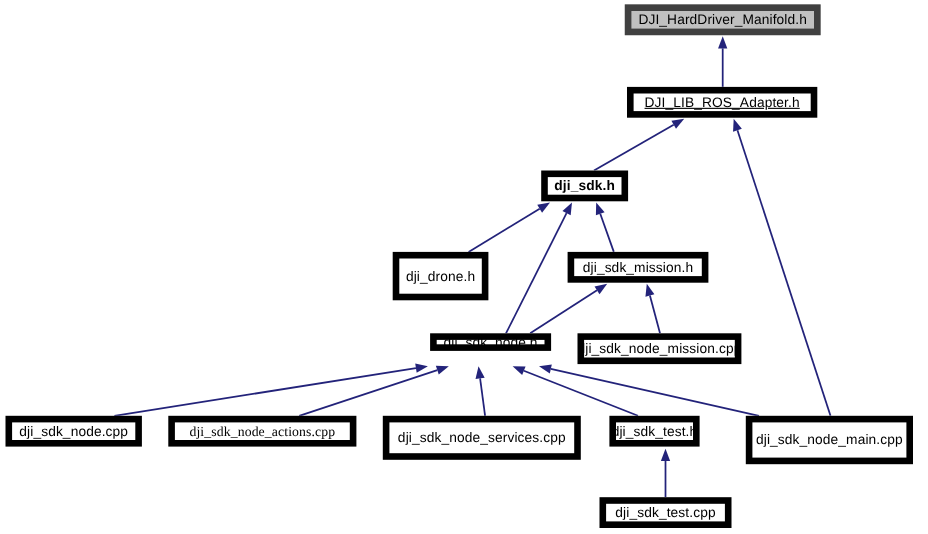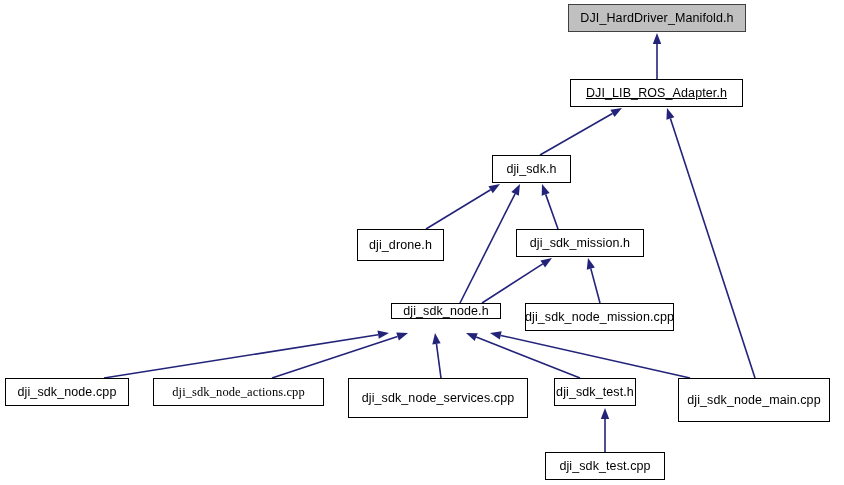--- a/index.html
+++ b/index.html
@@ -23,21 +23,21 @@
     position: absolute;
     left: 0;
     top: 0;
     width: 844px;
     height: 485px;
     pointer-events: none;
   }
   .node {
     position: absolute;
     box-sizing: border-box;
-    border: 1px solid #000000;
+    border: 6px solid #000000;
     background: #ffffff;
     color: #000000;
     font-size: 12.5px;
     line-height: 1;
     display: flex;
     align-items: center;
     justify-content: center;
     white-space: nowrap;
     letter-spacing: 0.1px;
     z-index: 5;
@@ -112,24 +112,24 @@
         <line x1="605" y1="452" x2="605" y2="419" stroke="#23237a" stroke-width="1.6"></line>
         <polygon points="605,408 609.2,419 600.8,419" fill="#23237a"></polygon>
       </g>
     </svg>
 <div class="node highlighted" style="left: 568px; top: 4px; width: 178px; height: 28px;">
       <span class="node-label">DJI_HardDriver_Manifold.h</span>
     </div>
     <div class="node" style="left: 570px; top: 79px; width: 173px; height: 28px; text-decoration: underline;">
       <span class="node-label">DJI_LIB_ROS_Adapter.h</span>
     </div>
-    <div class="node" style="left: 492px; top: 155px; width: 79px; height: 28px;">
+    <div class="node" style="left: 492px; top: 155px; width: 79px; height: 28px; font-weight: bold;">
       <span class="node-label">dji_sdk.h</span>
     </div>
-    <div class="node" style="left: 357px; top: 229px; width: 87px; height: 32px;">
+    <div class="node" style="left: 357px; top: 229px; width: 87px; height: 44px;">
       <span class="node-label">dji_drone.h</span>
     </div>
     <div class="node" style="left: 516px; top: 229px; width: 128px; height: 28px;">
       <span class="node-label">dji_sdk_mission.h</span>
     </div>
     <div class="node" style="left: 391px; top: 303px; width: 110px; height: 16px;">
       <span class="node-label">dji_sdk_node.h</span>
     </div>
     <div class="node" style="left: 525px; top: 303px; width: 149px; height: 28px;">
       <span class="node-label">dji_sdk_node_mission.cpp</span>

